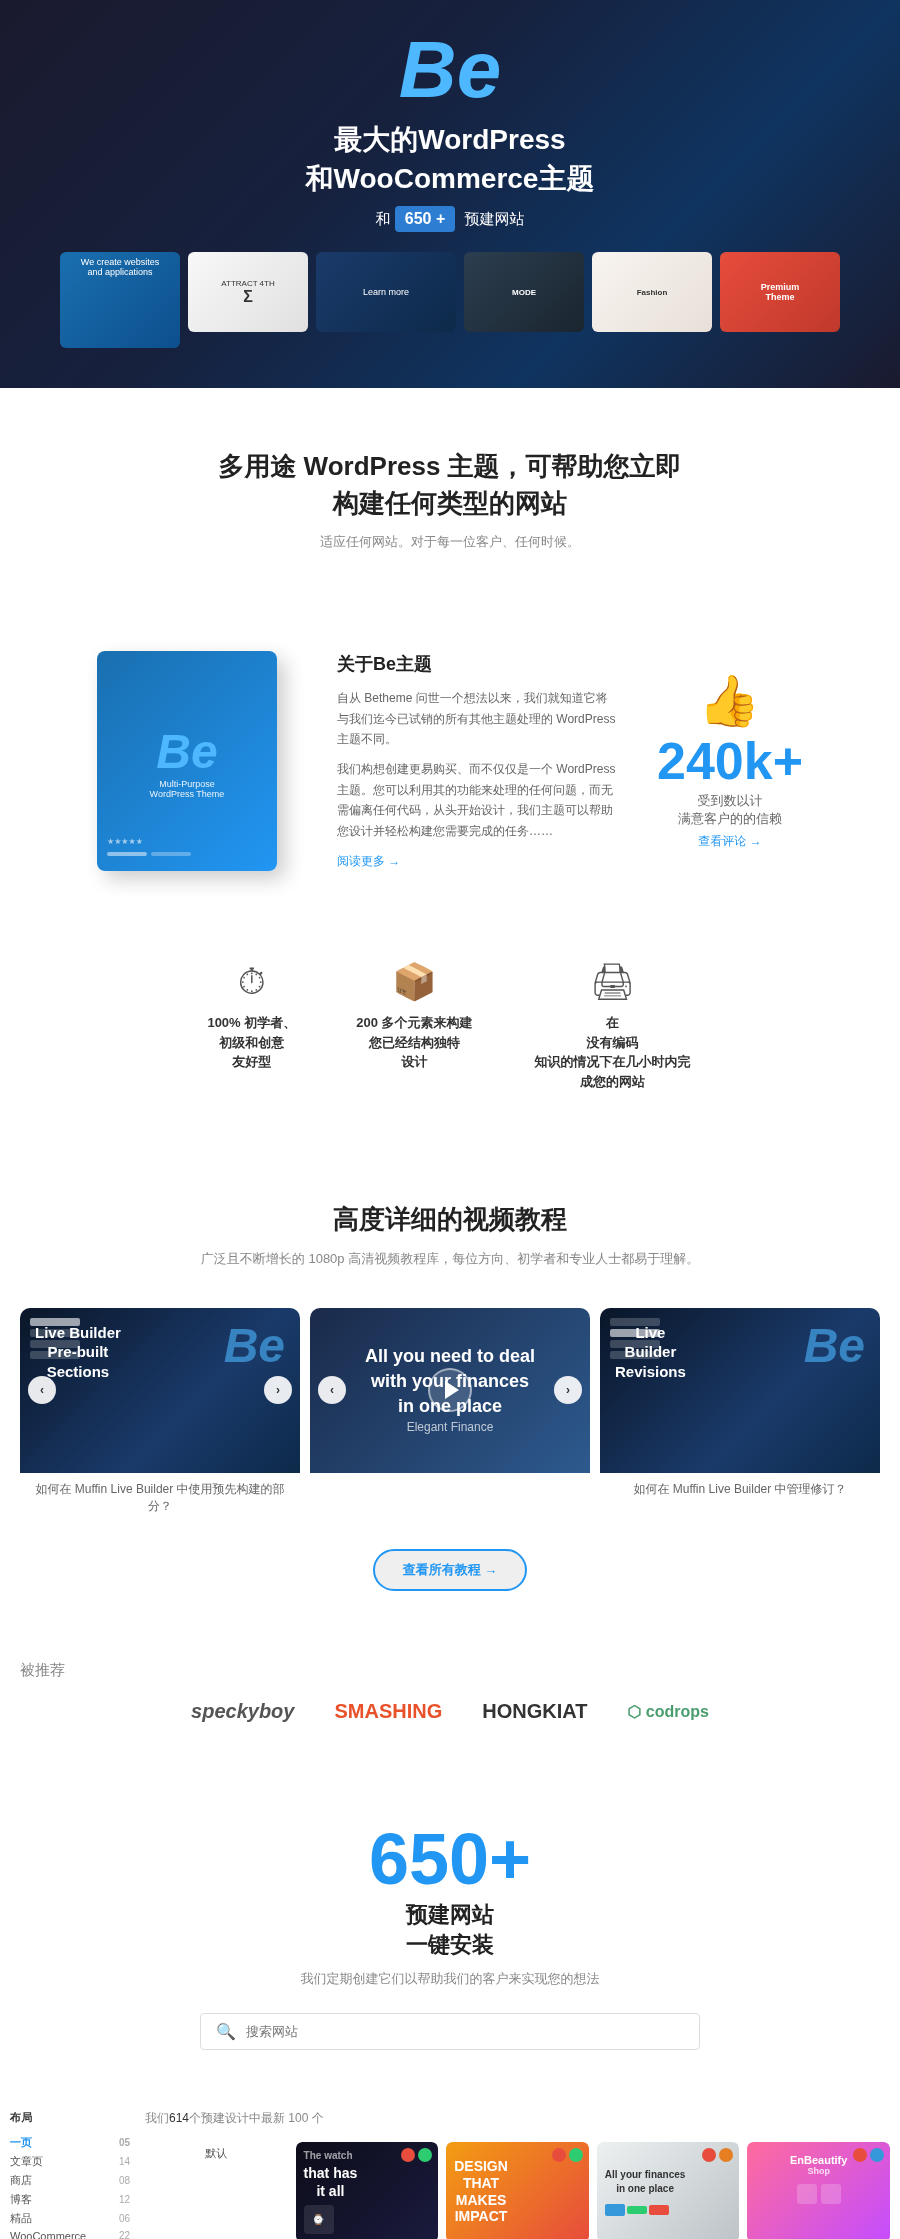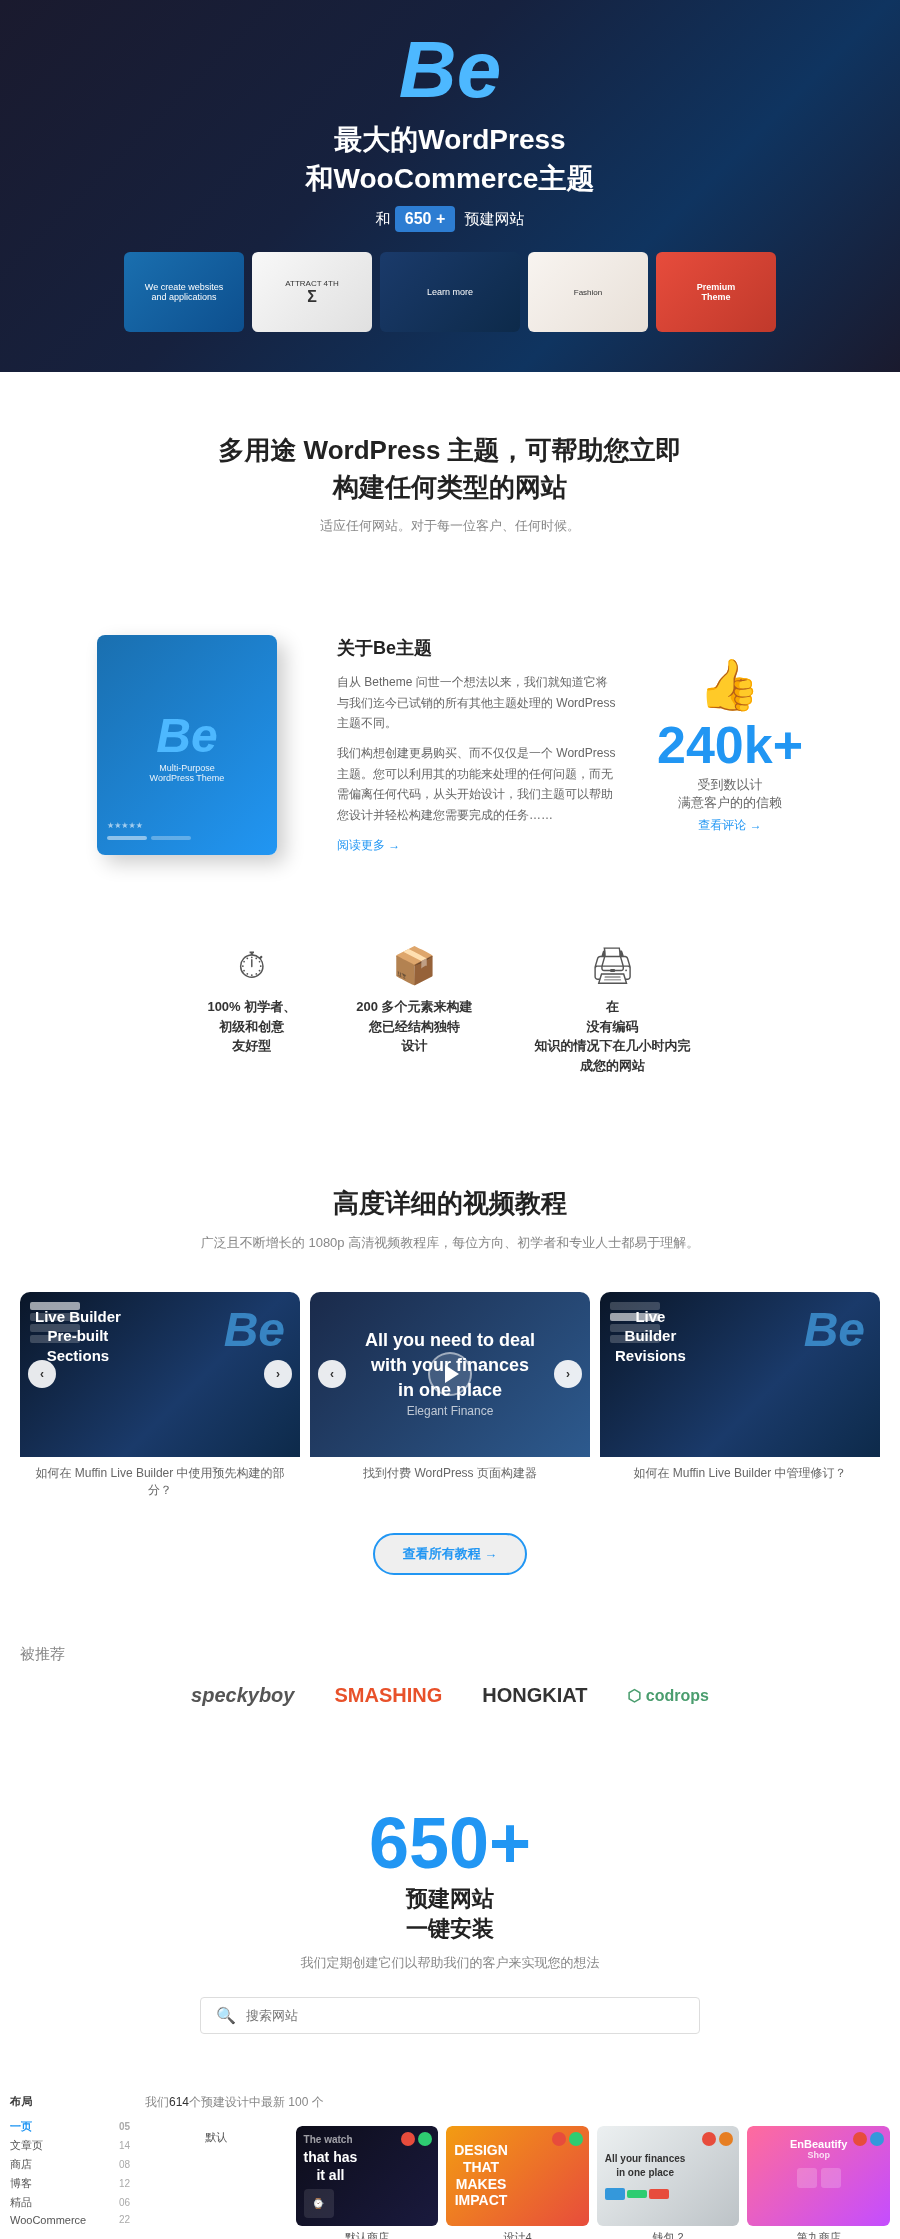--- a/index.html
+++ b/index.html
@@ -537,31 +537,34 @@
     <div>最大的WordPress</div>
     <div>和WooCommerce主题</div>
   </div>
   <div style="color:#fff; font-size:15px;">
     <span>和</span>
     <span class="hero-badge">650 +</span>
     <span>预建网站</span>
   </div>
 
   <div class="hero-preview-images">
-    <div class="hero-img-placeholder" style="width:120px;height:80px;background:linear-gradient(135deg,#1a6faf,#0d4f8e);border-radius:6px;display:flex;align-items:center;justify-content:center;">
+    <div class="hero-img-placeholder" style="width:120px;height:96px;background:linear-gradient(135deg,#1a6faf,#0d4f8e);border-radius:6px;display:flex;align-items:flex-start;justify-content:center;">
       <div style="color:#fff;font-size:9px;text-align:center;padding:5px;">We create websites<br>and applications</div>
     </div>
     <div class="hero-img-placeholder" style="width:120px;height:80px;background:linear-gradient(135deg,#f8f8f8,#e0e0e0);border-radius:6px;display:flex;align-items:center;justify-content:center;">
       <div style="color:#333;font-size:8px;text-align:center;">ATTRACT 4TH<br><span style="font-size:16px;font-weight:900;">Σ</span></div>
     </div>
     <div class="hero-img-placeholder" style="width:140px;height:80px;background:linear-gradient(135deg,#1a3a6a,#0d2a4a);border-radius:6px;display:flex;align-items:center;justify-content:center;">
       <div style="color:#fff;font-size:9px;text-align:center;">Learn more</div>
     </div>
+    <div class="hero-img-placeholder" style="width:120px;height:80px;background:linear-gradient(135deg,#2c3e50,#1a252f);border-radius:6px;display:flex;align-items:center;justify-content:center;">
+      <div style="color:#fff;font-size:8px;text-align:center;font-weight:700;">MODE</div>
+    </div>
     <div class="hero-img-placeholder" style="width:120px;height:80px;background:linear-gradient(135deg,#f8f4f0,#e8e0d8);border-radius:6px;display:flex;align-items:center;justify-content:center;">
-      <div style="color:#333;font-size:8px;text-align:left;font-weight:400;">Fashion</div>
+      <div style="color:#333;font-size:8px;text-align:left;font-weight:700;">Fashion</div>
     </div>
     <div class="hero-img-placeholder" style="width:120px;height:80px;background:linear-gradient(135deg,#e74c3c,#c0392b);border-radius:6px;display:flex;align-items:center;justify-content:center;">
       <div style="color:#fff;font-size:9px;text-align:center;font-weight:700;">Premium<br>Theme</div>
     </div>
   </div>
 </section>
 
 <section class="multipurpose">
   <h2 class="section-title">
     <div>多用途 WordPress 主题，可帮助您立即</div>
@@ -645,23 +648,20 @@
           <div class="payment-text">
             All you need to deal<br>with your finances<br>in one place
             <div class="payment-sub">Elegant Finance</div>
           </div>
           <div class="video-play-btn" style="position:absolute;">
             <div class="video-play-triangle"></div>
           </div>
           <div class="video-nav-btn video-nav-left">‹</div>
           <div class="video-nav-btn video-nav-right">›</div>
         </div>
-      </div>
-      <div class="video-card-text">
-        <p class="video-desc">找到付费 WordPress 页面构建器</p>
       </div>
     </div>
 
     <div class="video-card">
       <div class="video-thumb">
         <div class="video-thumb-bg video-thumb-bg-3 vthumb-revisions" style="position:relative;width:100%;height:100%;">
           <div class="prebuilt-sidebar-content">
             <div class="sidebar-block"></div>
             <div class="sidebar-block active"></div>
             <div class="sidebar-block"></div>

